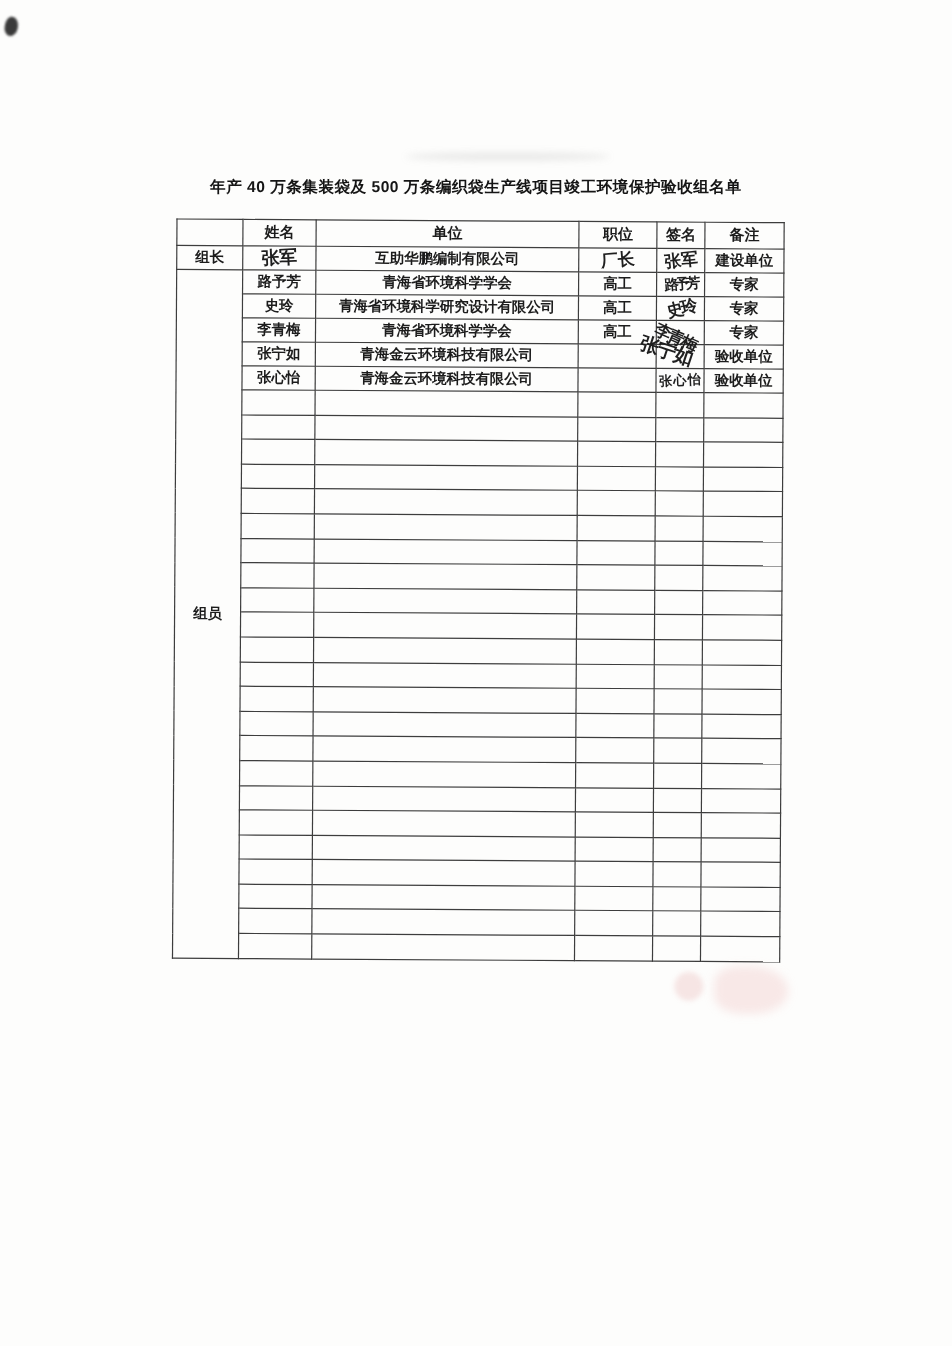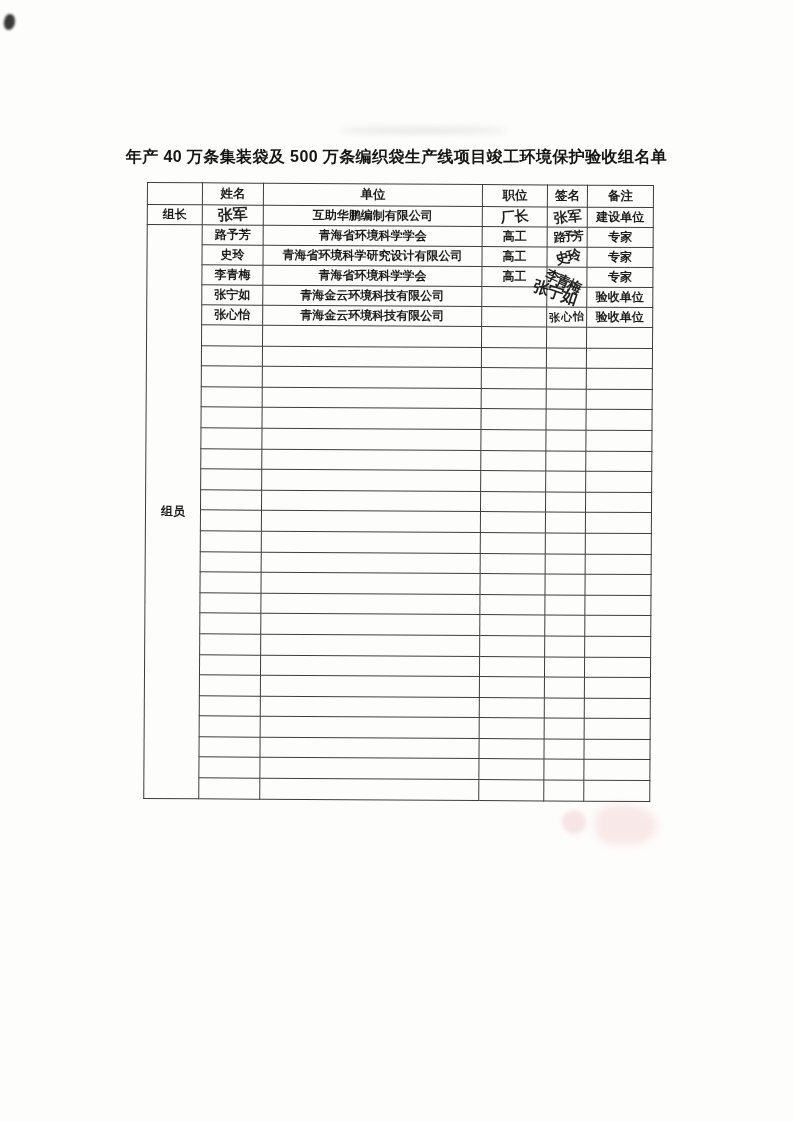--- a/index.html
+++ b/index.html
@@ -37,21 +37,21 @@
     position:absolute; left:562px; top:810px;
     width:24px; height:24px;
     background:rgba(215,120,120,0.18);
     border-radius:50%; filter:blur(2px);
   }
   
   .doc-title {
     position:absolute; top:147px; left:0;
     width:100%; text-align:center;
     font-family:"Liberation Sans","DejaVu Sans",sans-serif;
-    font-weight:bold; font-size:16px;
+    font-weight:bold; font-size:13px;
     color:#151515; letter-spacing:0.4px;
   }
   
   table.roster {
     position:absolute; left:147px; top:182px;
     border-collapse:collapse; table-layout:fixed;
     transform:rotate(0.35deg); transform-origin:top left;
     border:1.5px solid #333;
   }
   table.roster td {

